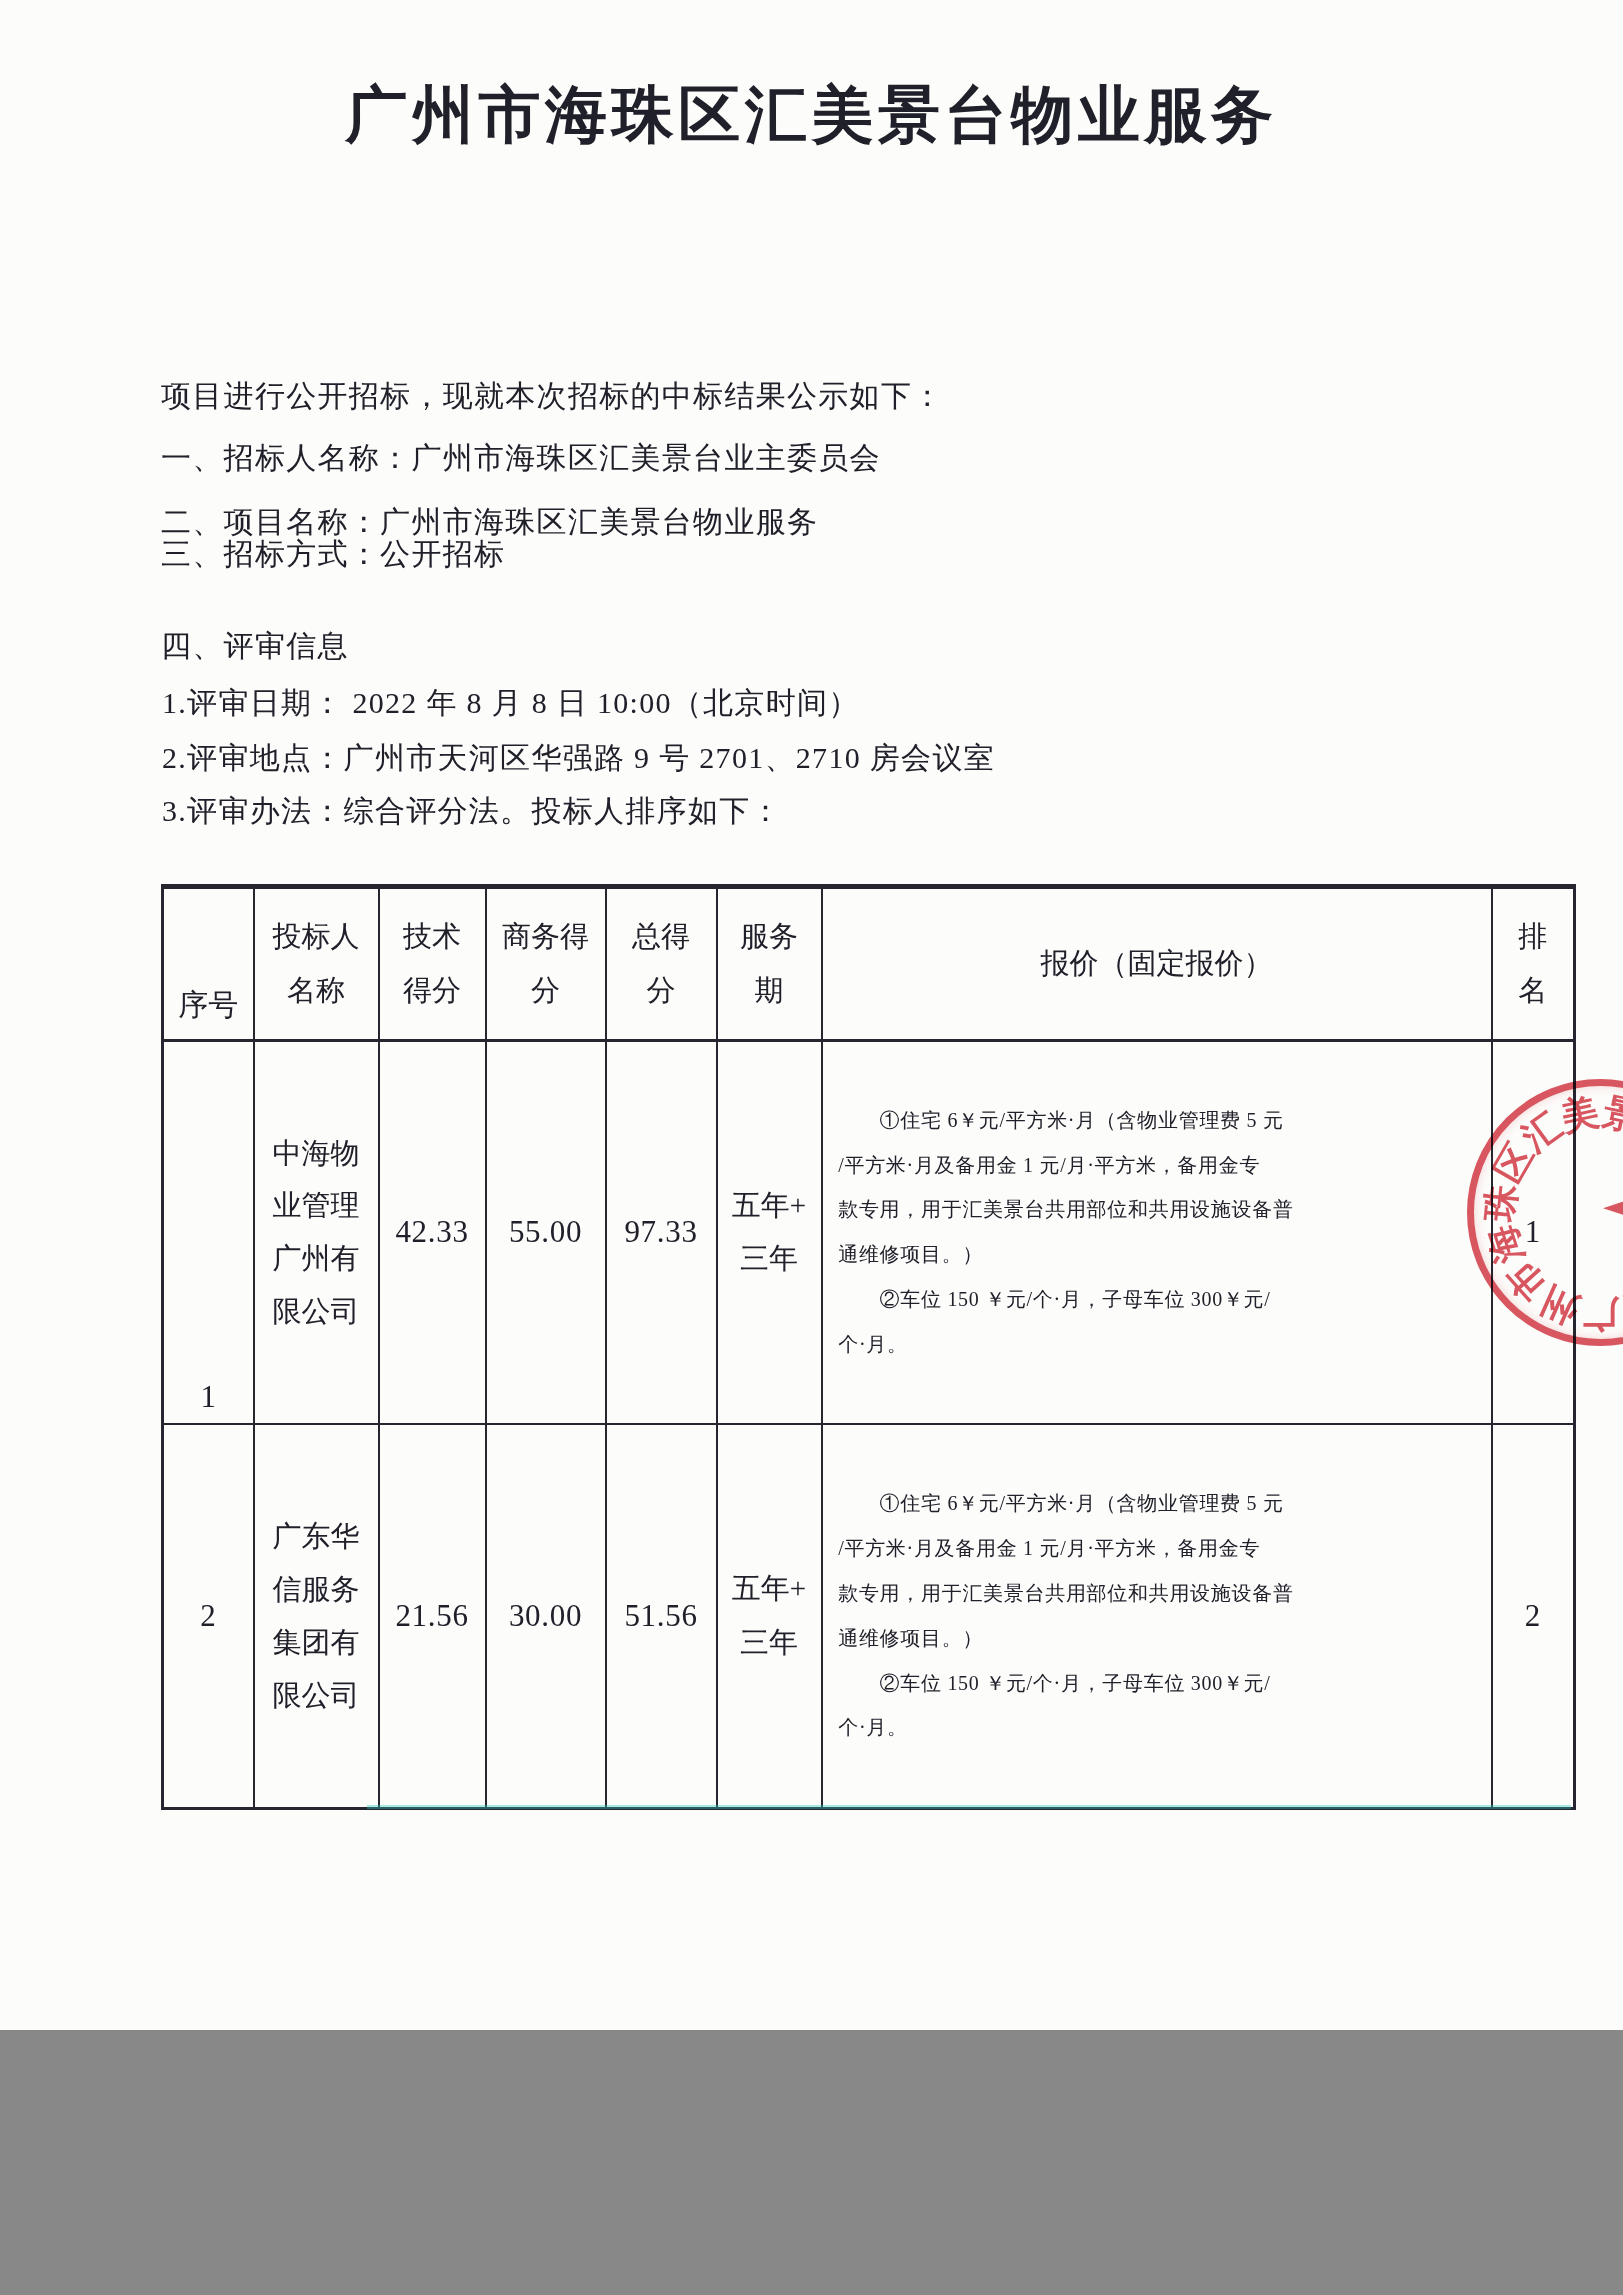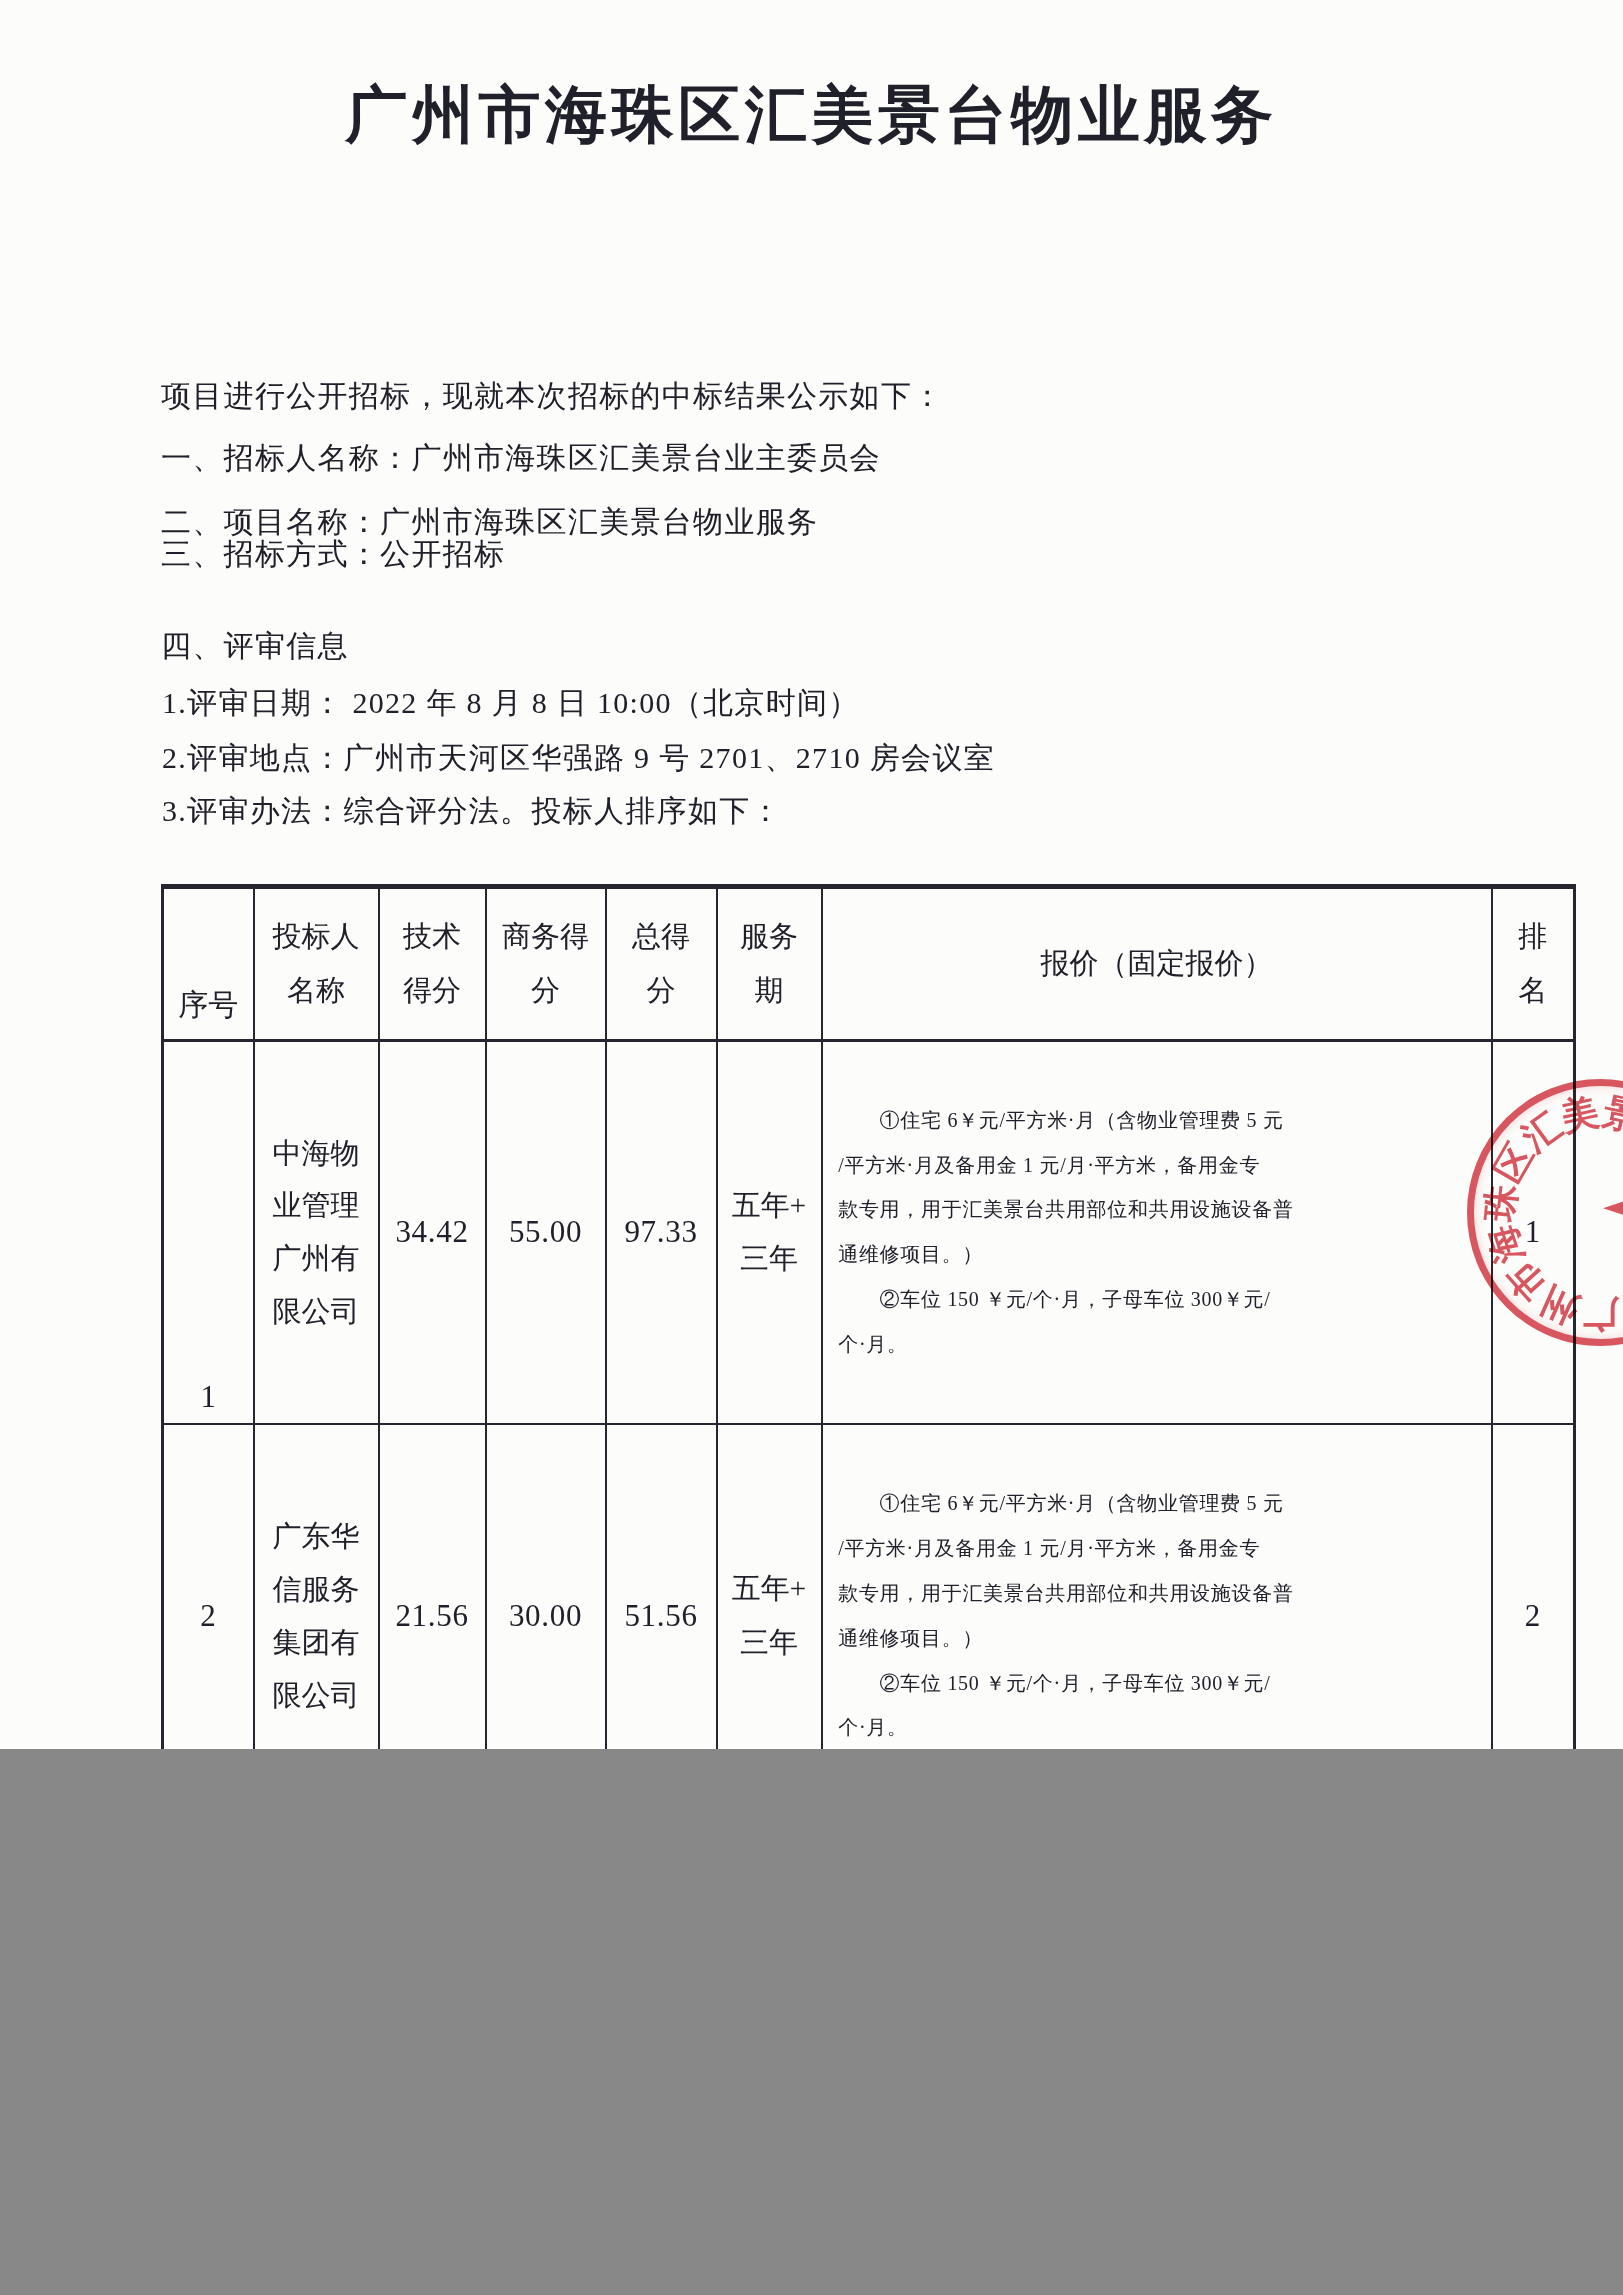--- a/index.html
+++ b/index.html
@@ -1,18 +1,18 @@
 <!DOCTYPE html>
 <html style="--stamp-color: #d5404b;font-size:10.5px"><head>
 <meta charset="utf-8">
 <style>
   :root{ --ink:#20202b; --line:#262630; --stamp-color:#d5404b; }
   html,body{ margin:0; padding:0; background:#888; }
   #page{
-    position:relative; width:1623px; height:1749px;
+    position:relative; width:1623px; height:2030px;
     background:#fcfcfa; color:var(--ink); overflow:hidden;
     font-family:"Liberation Serif","DejaVu Serif",serif;
   }
   .doc-title{
     position:absolute; left:0; width:1623px; text-align:center;
     font-size:62px; font-weight:700; letter-spacing:4.6px; white-space:nowrap;
   }
   #title-line-1{ top:73px; }
   #title-line-2{ top:162px; }
 
@@ -121,21 +121,21 @@
 分</th>
       <th>服务
 期</th>
       <th>报价（固定报价）</th>
       <th>排
 名</th>
     </tr>
     <tr class="row-1">
       <td class="c-seq-bottom">1</td>
       <td class="c-company">中海物业管理广州有限公司</td>
-      <td class="c-mid">34.42</td>
+      <td class="c-mid">42.33</td>
       <td class="c-mid">55.00</td>
       <td class="c-mid">97.33</td>
       <td class="c-term">五年+
 三年</td>
       <td class="c-quote">　　①住宅 6￥元/平方米·月（含物业管理费 5 元
 /平方米·月及备用金 1 元/月·平方米，备用金专
 款专用，用于汇美景台共用部位和共用设施设备普
 通维修项目。）
 　　②车位 150 ￥元/个·月，子母车位 300￥元/
 个·月。</td>

